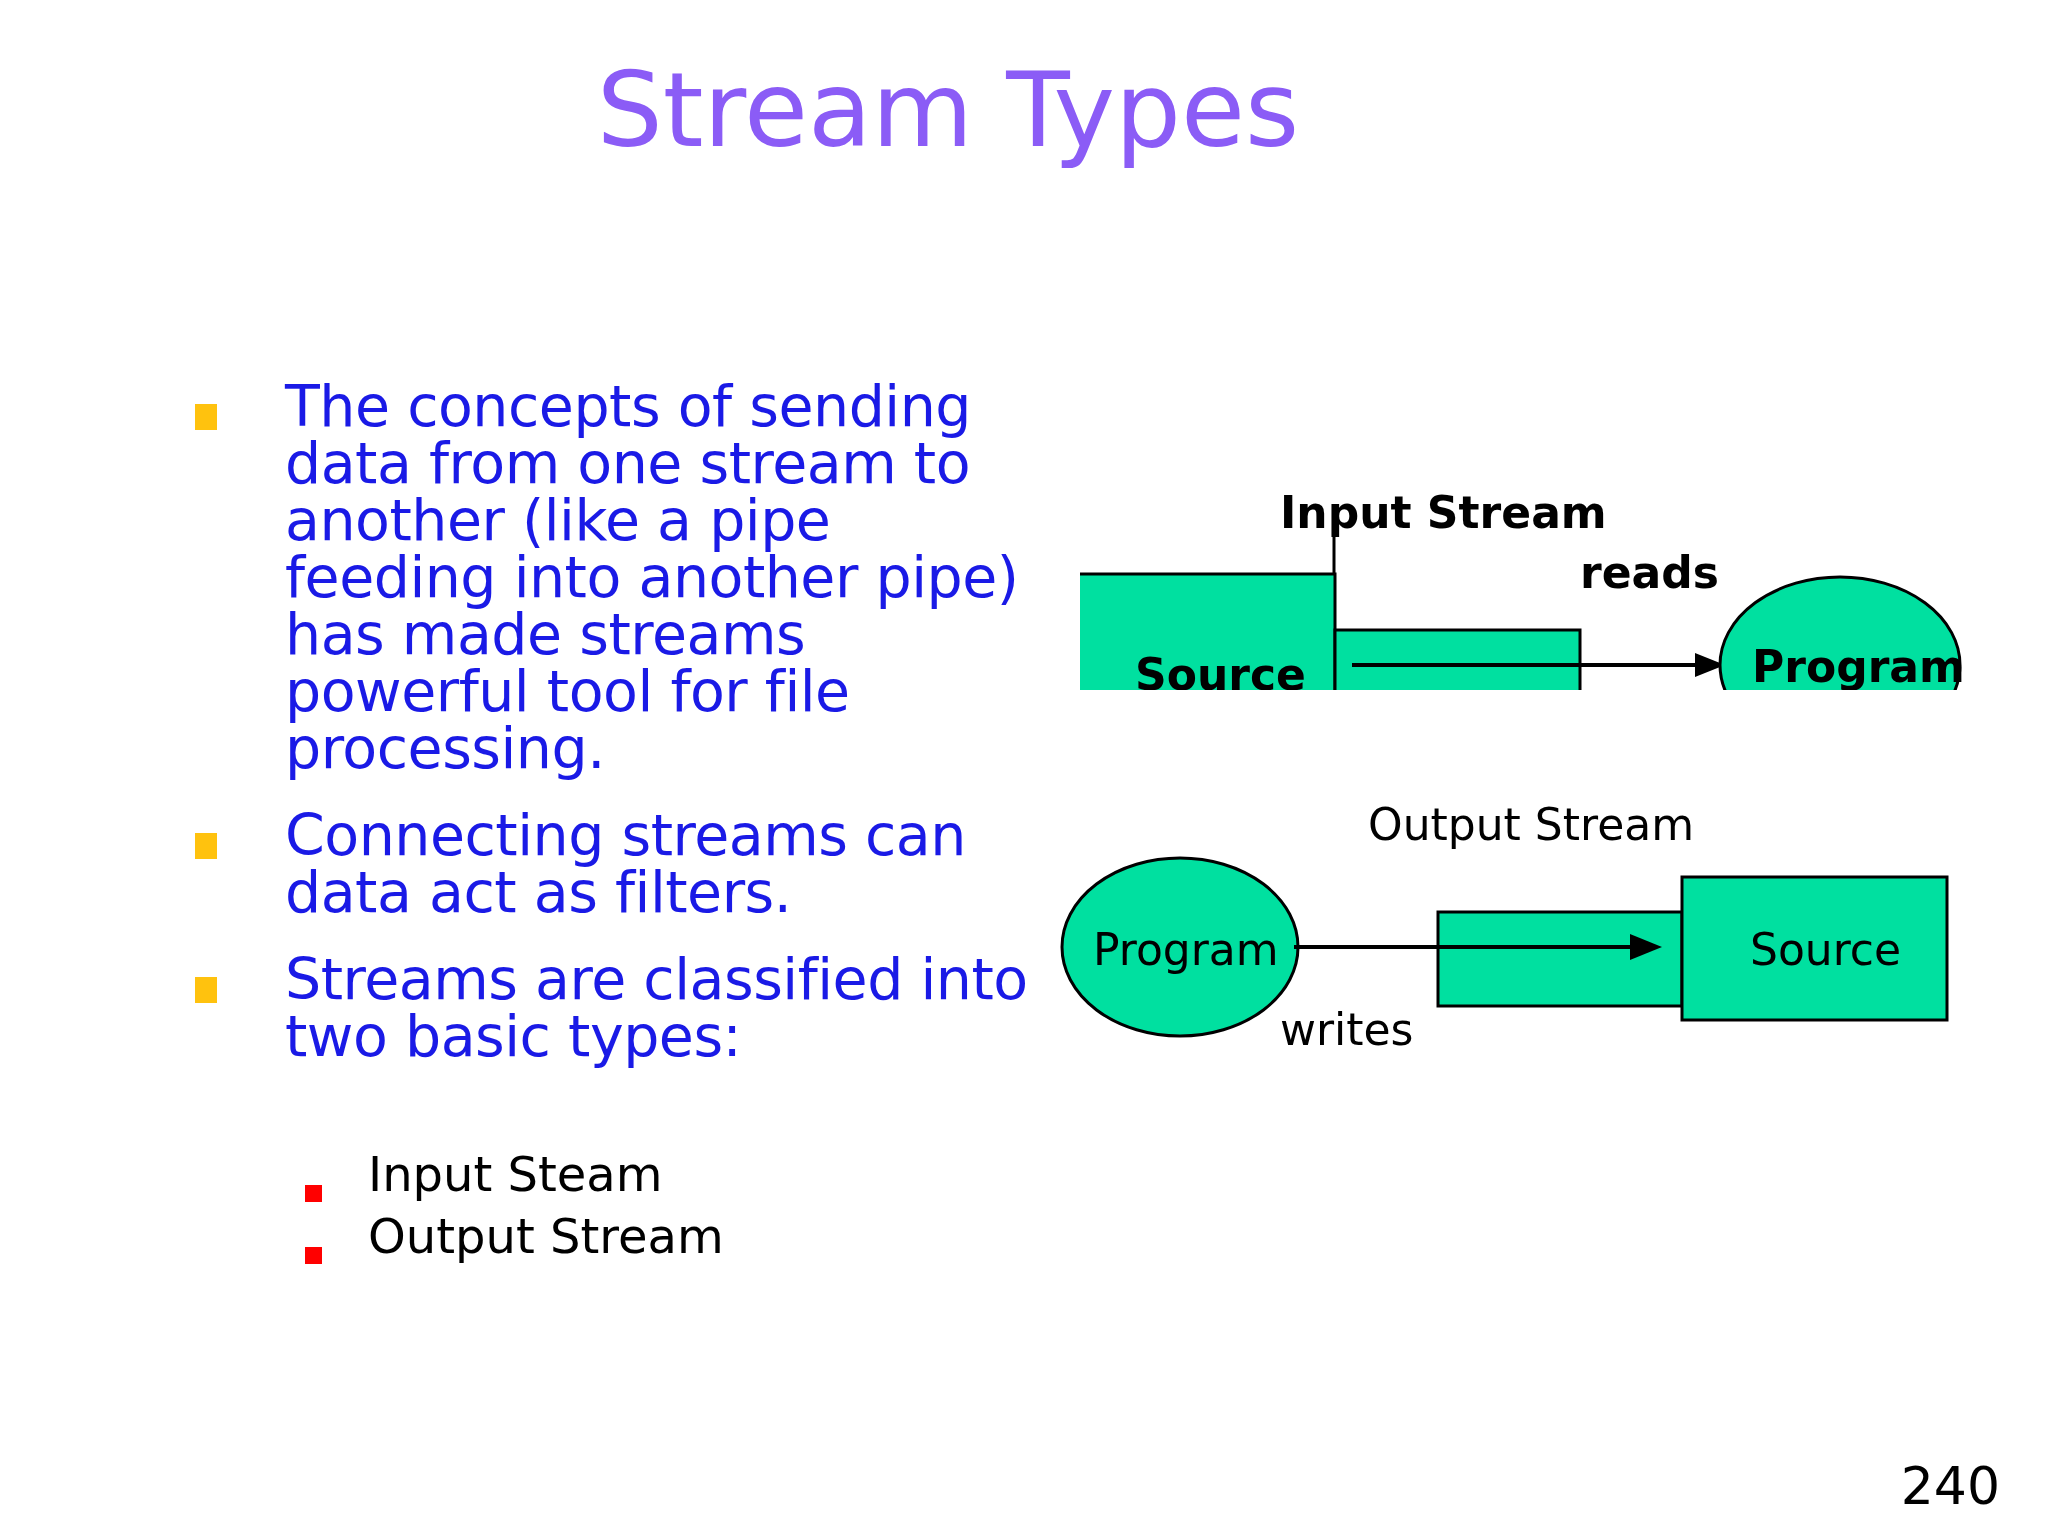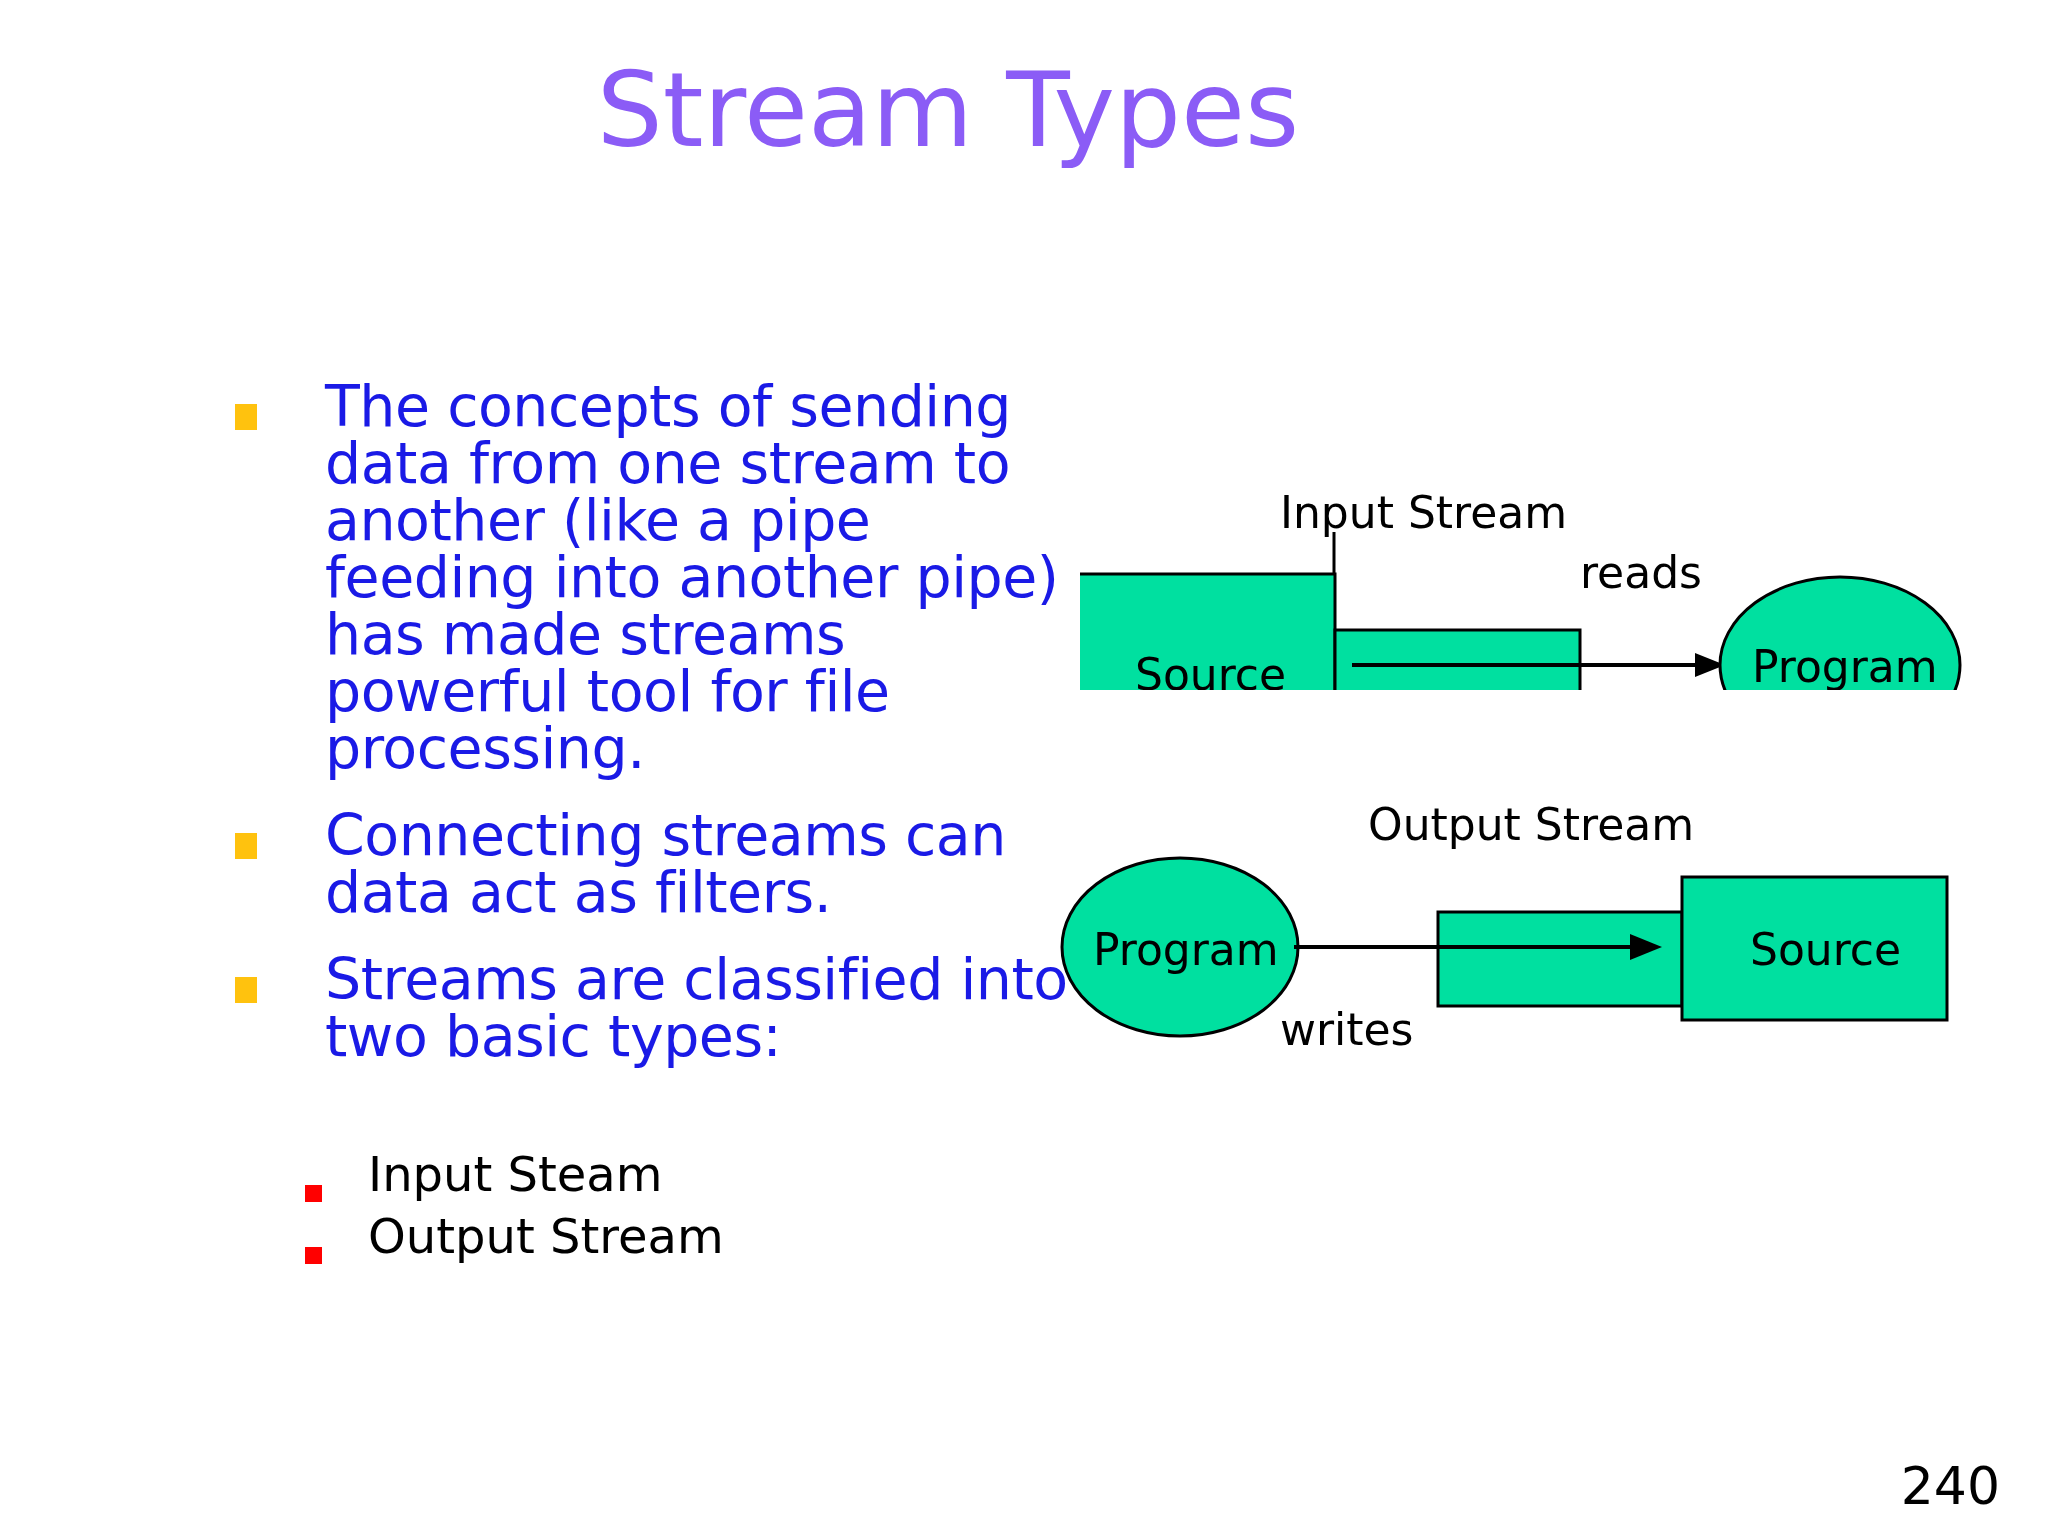--- a/index.html
+++ b/index.html
@@ -37,21 +37,21 @@
     left: 195px;
     top: 378px;
     width: 890px;
   }
 
   .bullet-row {
     display: flex;
     align-items: flex-start;
     margin-bottom: 26px;
   }
-  .bullet-row.level1 { margin-bottom: 30px; justify-content: flex-end; }
+  .bullet-row.level1 { margin-bottom: 30px; }
 
   .bullet-marker {
     width: 22px;
     height: 26px;
     flex: 0 0 22px;
     background: #ffc20e;
     margin-top: 26px;
     margin-right: 68px;
   }
   .bullet-text {
@@ -92,20 +92,21 @@
     font-family: "DejaVu Sans", sans-serif;
   }
 
   
   #diagram-input {
     position: absolute;
     left: 1080px;
     top: 490px;
     width: 920px;
     height: 200px;
+    font-weight: bold;
   }
   #diagram-output {
     position: absolute;
     left: 1050px;
     top: 800px;
     width: 950px;
     height: 250px;
   }
   .diagram-svg { display: block; }
 

